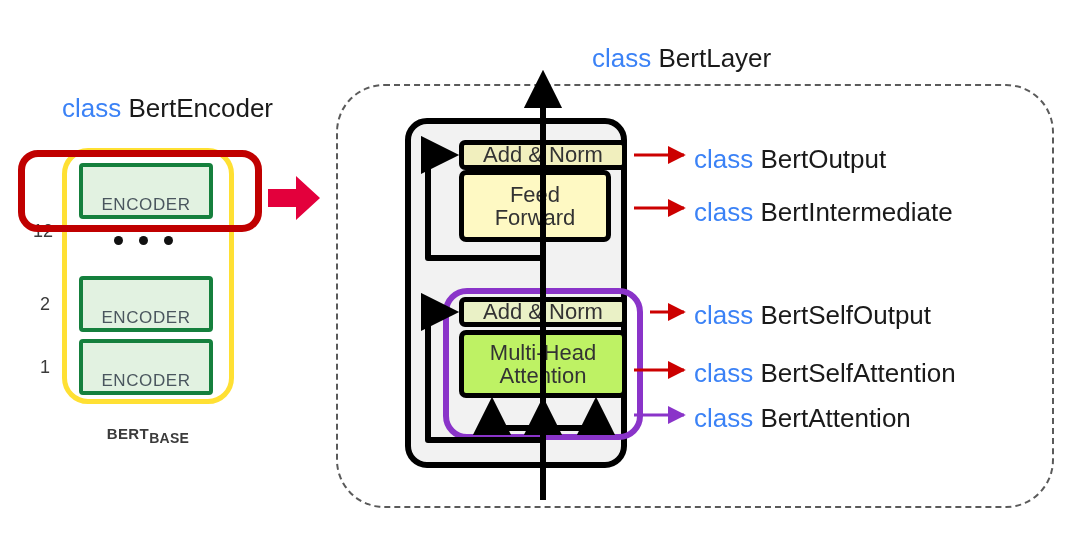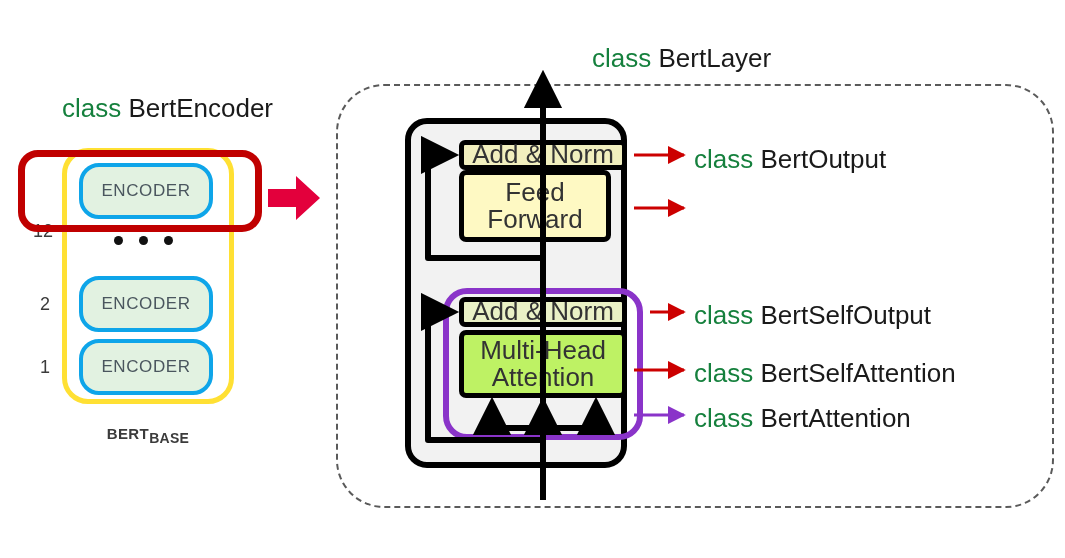--- a/index.html
+++ b/index.html
@@ -4,33 +4,33 @@
 <style>
   html,body{margin:0;padding:0;background:#ffffff;}
   body{width:1065px;height:558px;position:relative;overflow:hidden;
        font-family:"Liberation Sans","DejaVu Sans",sans-serif;}
 
   .stage{position:absolute;left:0;top:0;width:1065px;height:558px;}
 
   
   .classlabel{position:absolute;white-space:nowrap;font-size:26px;color:#1a1a1a;
               font-family:"Liberation Sans","DejaVu Sans",sans-serif;}
-  .classlabel .kw{color:#15803d;}
+  .classlabel .kw{color:#3b82f6;}
 
   
   #encoder-title{left:22px;top:93px;margin-left:40px;}
 
   .yellow-wrap{position:absolute;left:62px;top:148px;width:172px;height:256px;
       border:5px solid #ffe033;border-radius:26px;box-sizing:border-box;background:transparent;}
   .red-wrap{position:absolute;left:18px;top:150px;width:244px;height:82px;
       border:7px solid #c00000;border-radius:20px;box-sizing:border-box;background:transparent;}
 
   .enc-box{position:absolute;width:134px;height:56px;background:#e2f2e1;
-      border:4px solid #0ea5e9;border-radius:20px;box-sizing:border-box;
-      display:flex;align-items:center;justify-content:center;
+      border:4px solid #15803d;border-radius:4px;box-sizing:border-box;
+      display:flex;align-items:flex-end;justify-content:center;
       font-size:17px;color:#4a565e;letter-spacing:.6px;}
   #enc-12{left:79px;top:163px;}
   #enc-2 {left:79px;top:276px;}
   #enc-1 {left:79px;top:339px;}
 
   .enc-num{position:absolute;font-size:18px;color:#3b3b3b;text-align:right;width:26px;}
   #num-12{left:27px;top:181px;margin-top:40px;}
   #num-2 {left:24px;top:294px;}
   #num-1 {left:24px;top:357px;}
 
@@ -48,21 +48,21 @@
   #dashed-box{position:absolute;left:336px;top:84px;width:718px;height:424px;
       border:2.5px dashed #5a5a5a;border-radius:48px;box-sizing:border-box;}
   #layer-title{left:592px;top:43px;}
 
   
   #enc-block{position:absolute;left:405px;top:118px;width:222px;height:350px;
       background:#f2f2f2;border:6px solid #000;border-radius:22px;box-sizing:border-box;}
 
   .inner-box{position:absolute;box-sizing:border-box;border:5px solid #000;border-radius:7px;
       display:flex;flex-direction:column;align-items:center;justify-content:center;
-      font-size:26px;color:#333;line-height:1.05;}
+      font-size:22px;color:#333;line-height:1.05;}
 
   #addnorm-top{left:459px;top:140px;width:168px;height:30px;background:#f1efbe;border-radius:6px;}
   #feedforward{left:459px;top:170px;width:152px;height:72px;background:#fef9c3;}
   #addnorm-bot{left:459px;top:297px;width:168px;height:30px;background:#eaf1c6;border-radius:6px;}
   #multihead  {left:459px;top:330px;width:168px;height:68px;background:#bef264;}
 
   
   #purple-wrap{position:absolute;left:443px;top:288px;width:200px;height:152px;
       border:6px solid #8a34c9;border-radius:24px;box-sizing:border-box;}
 
@@ -163,17 +163,18 @@
     <path d="M543 428 V 404" stroke="#000" stroke-width="6" fill="none" marker-end="url(#ah-black)"></path>
 
     <path d="M634 155 H 684" stroke="#cc0000" stroke-width="3" fill="none" marker-end="url(#ah-red)"></path>
     <path d="M634 208 H 684" stroke="#cc0000" stroke-width="3" fill="none" marker-end="url(#ah-red)"></path>
     <path d="M650 312 H 684" stroke="#cc0000" stroke-width="3" fill="none" marker-end="url(#ah-red)"></path>
     <path d="M634 370 H 684" stroke="#cc0000" stroke-width="3" fill="none" marker-end="url(#ah-red)"></path>
     <path d="M634 415 H 684" stroke="#8a34c9" stroke-width="3" fill="none" marker-end="url(#ah-purple)"></path>
   </svg>
 
   <div class="classlabel" id="lbl-output"><span class="kw">class</span> <span>BertOutput</span></div>
+  <div class="classlabel" id="lbl-intermediate"><span class="kw">class</span> <span>BertIntermediate</span></div>
   <div class="classlabel" id="lbl-selfoutput"><span class="kw">class</span> <span>BertSelfOutput</span></div>
   <div class="classlabel" id="lbl-selfattn"><span class="kw">class</span> <span>BertSelfAttention</span></div>
   <div class="classlabel" id="lbl-attn"><span class="kw">class</span> <span>BertAttention</span></div>
 
 </div>
 
 </body></html>

